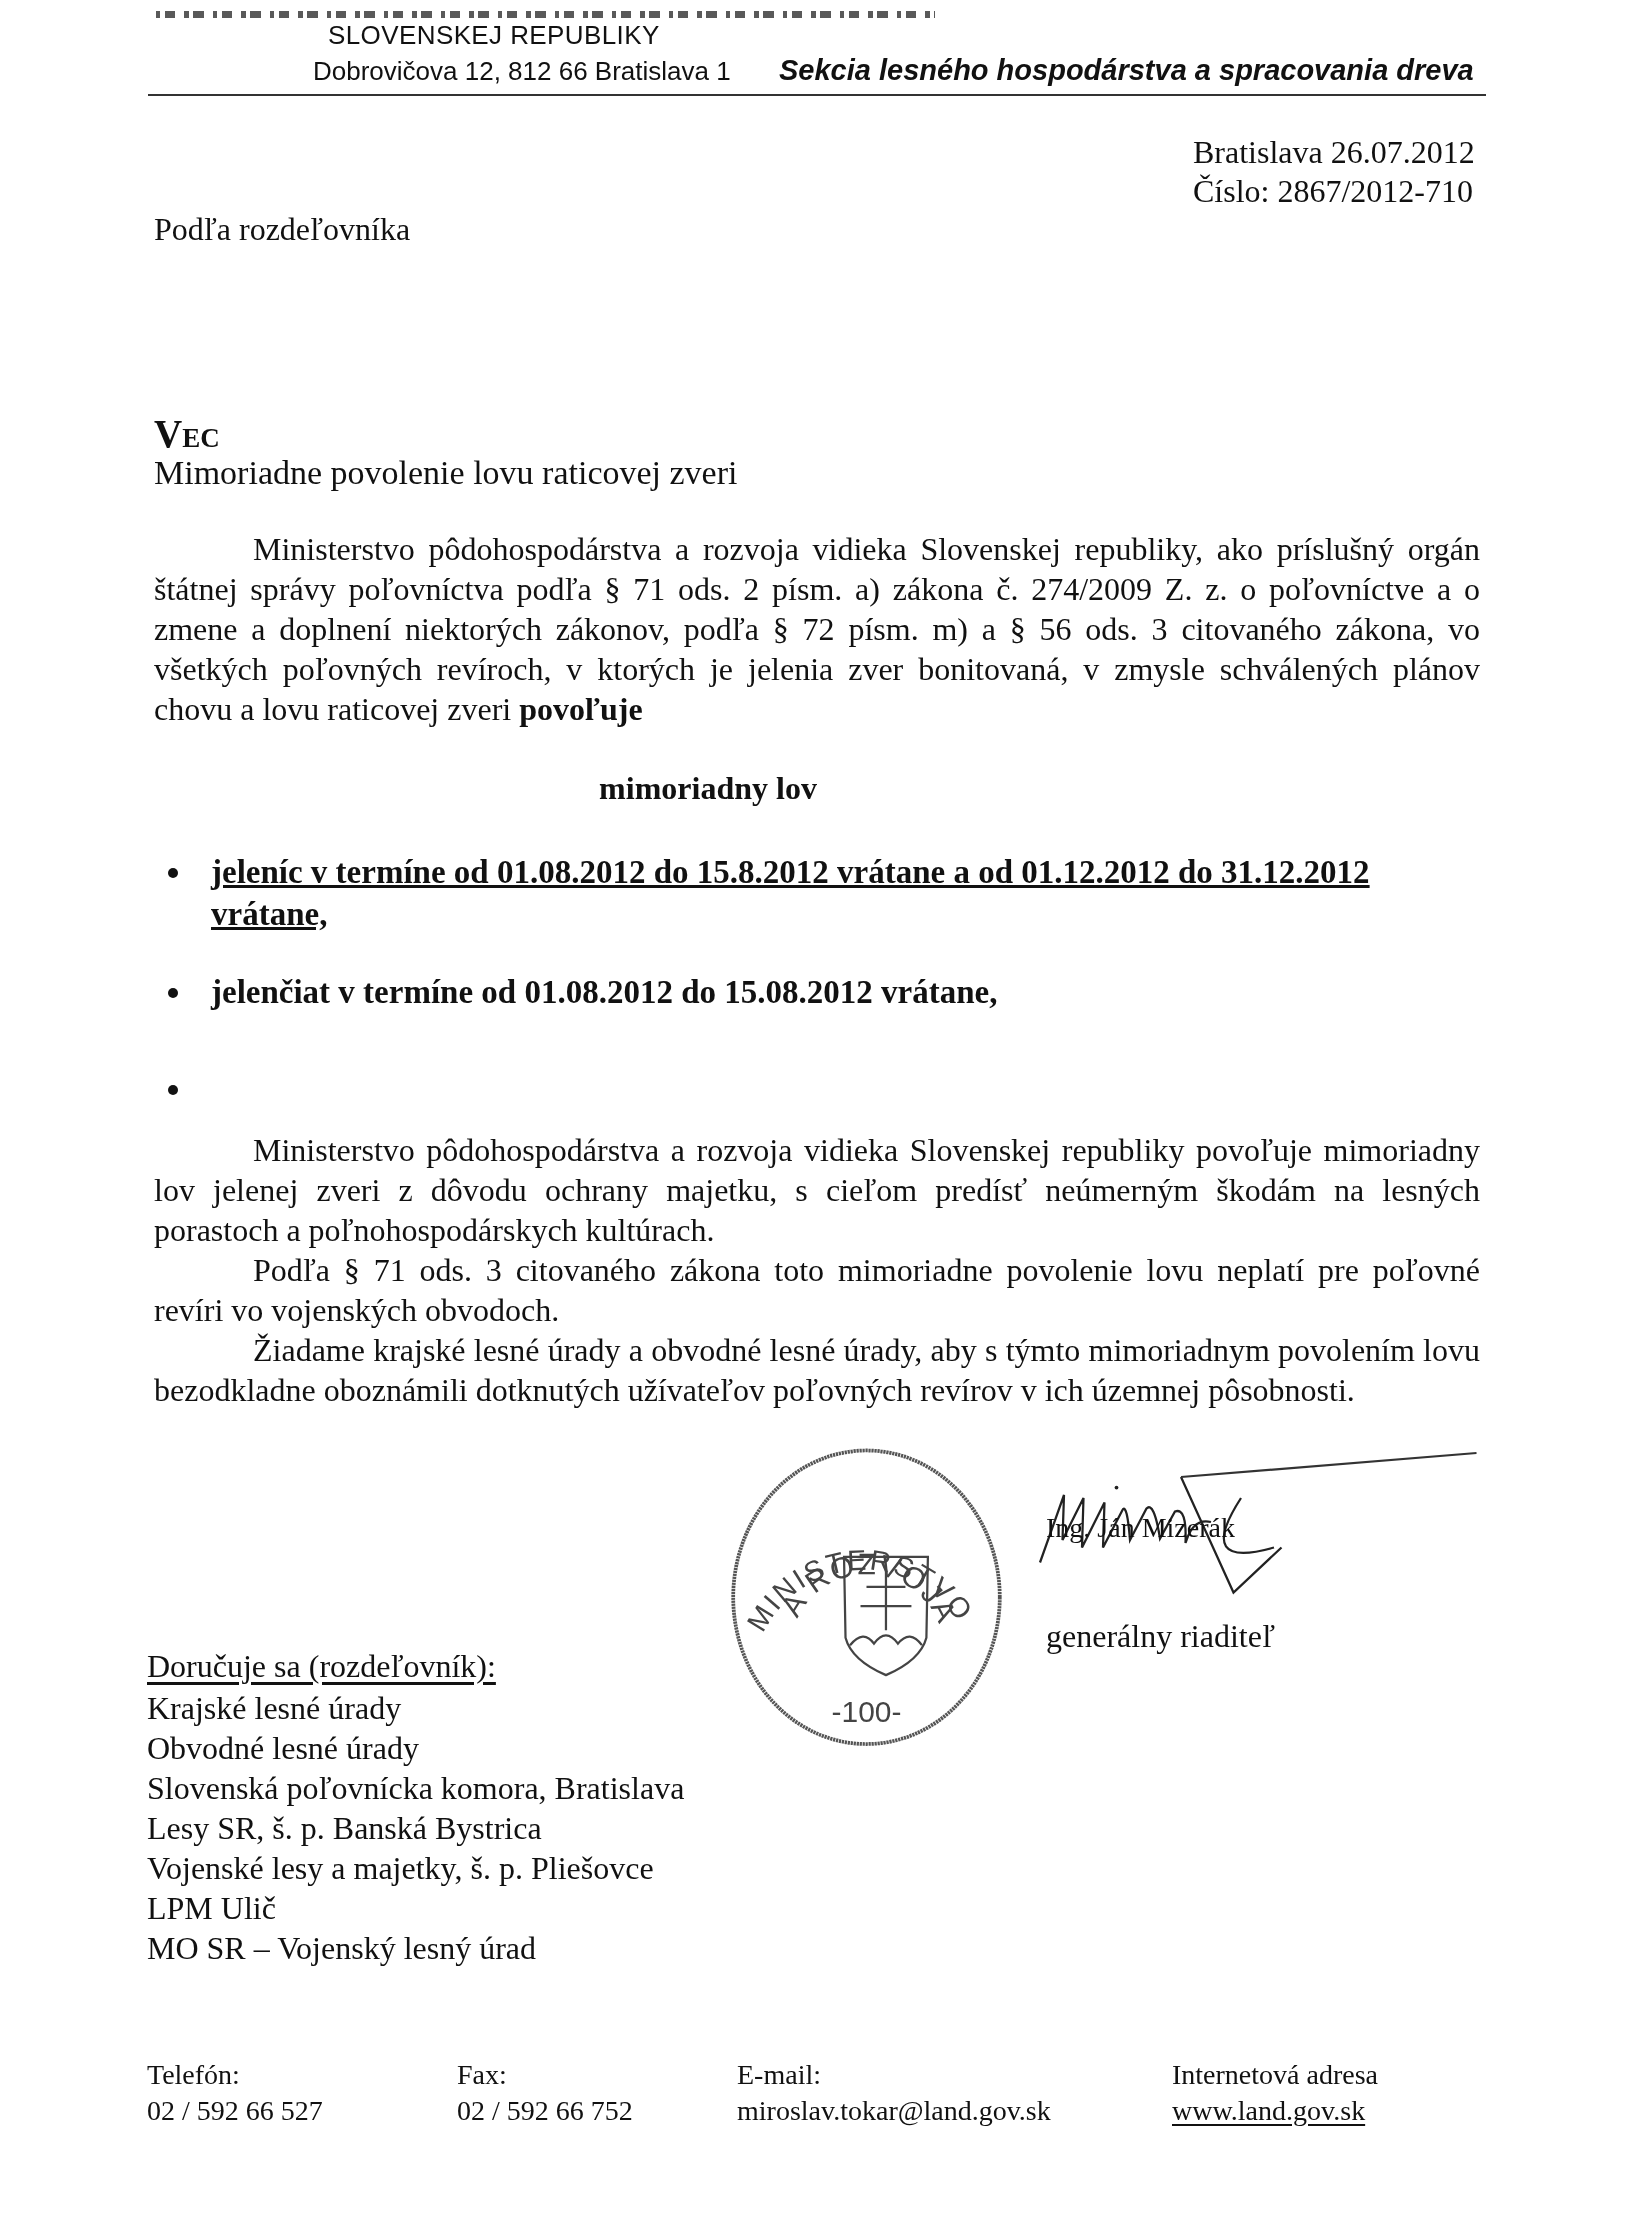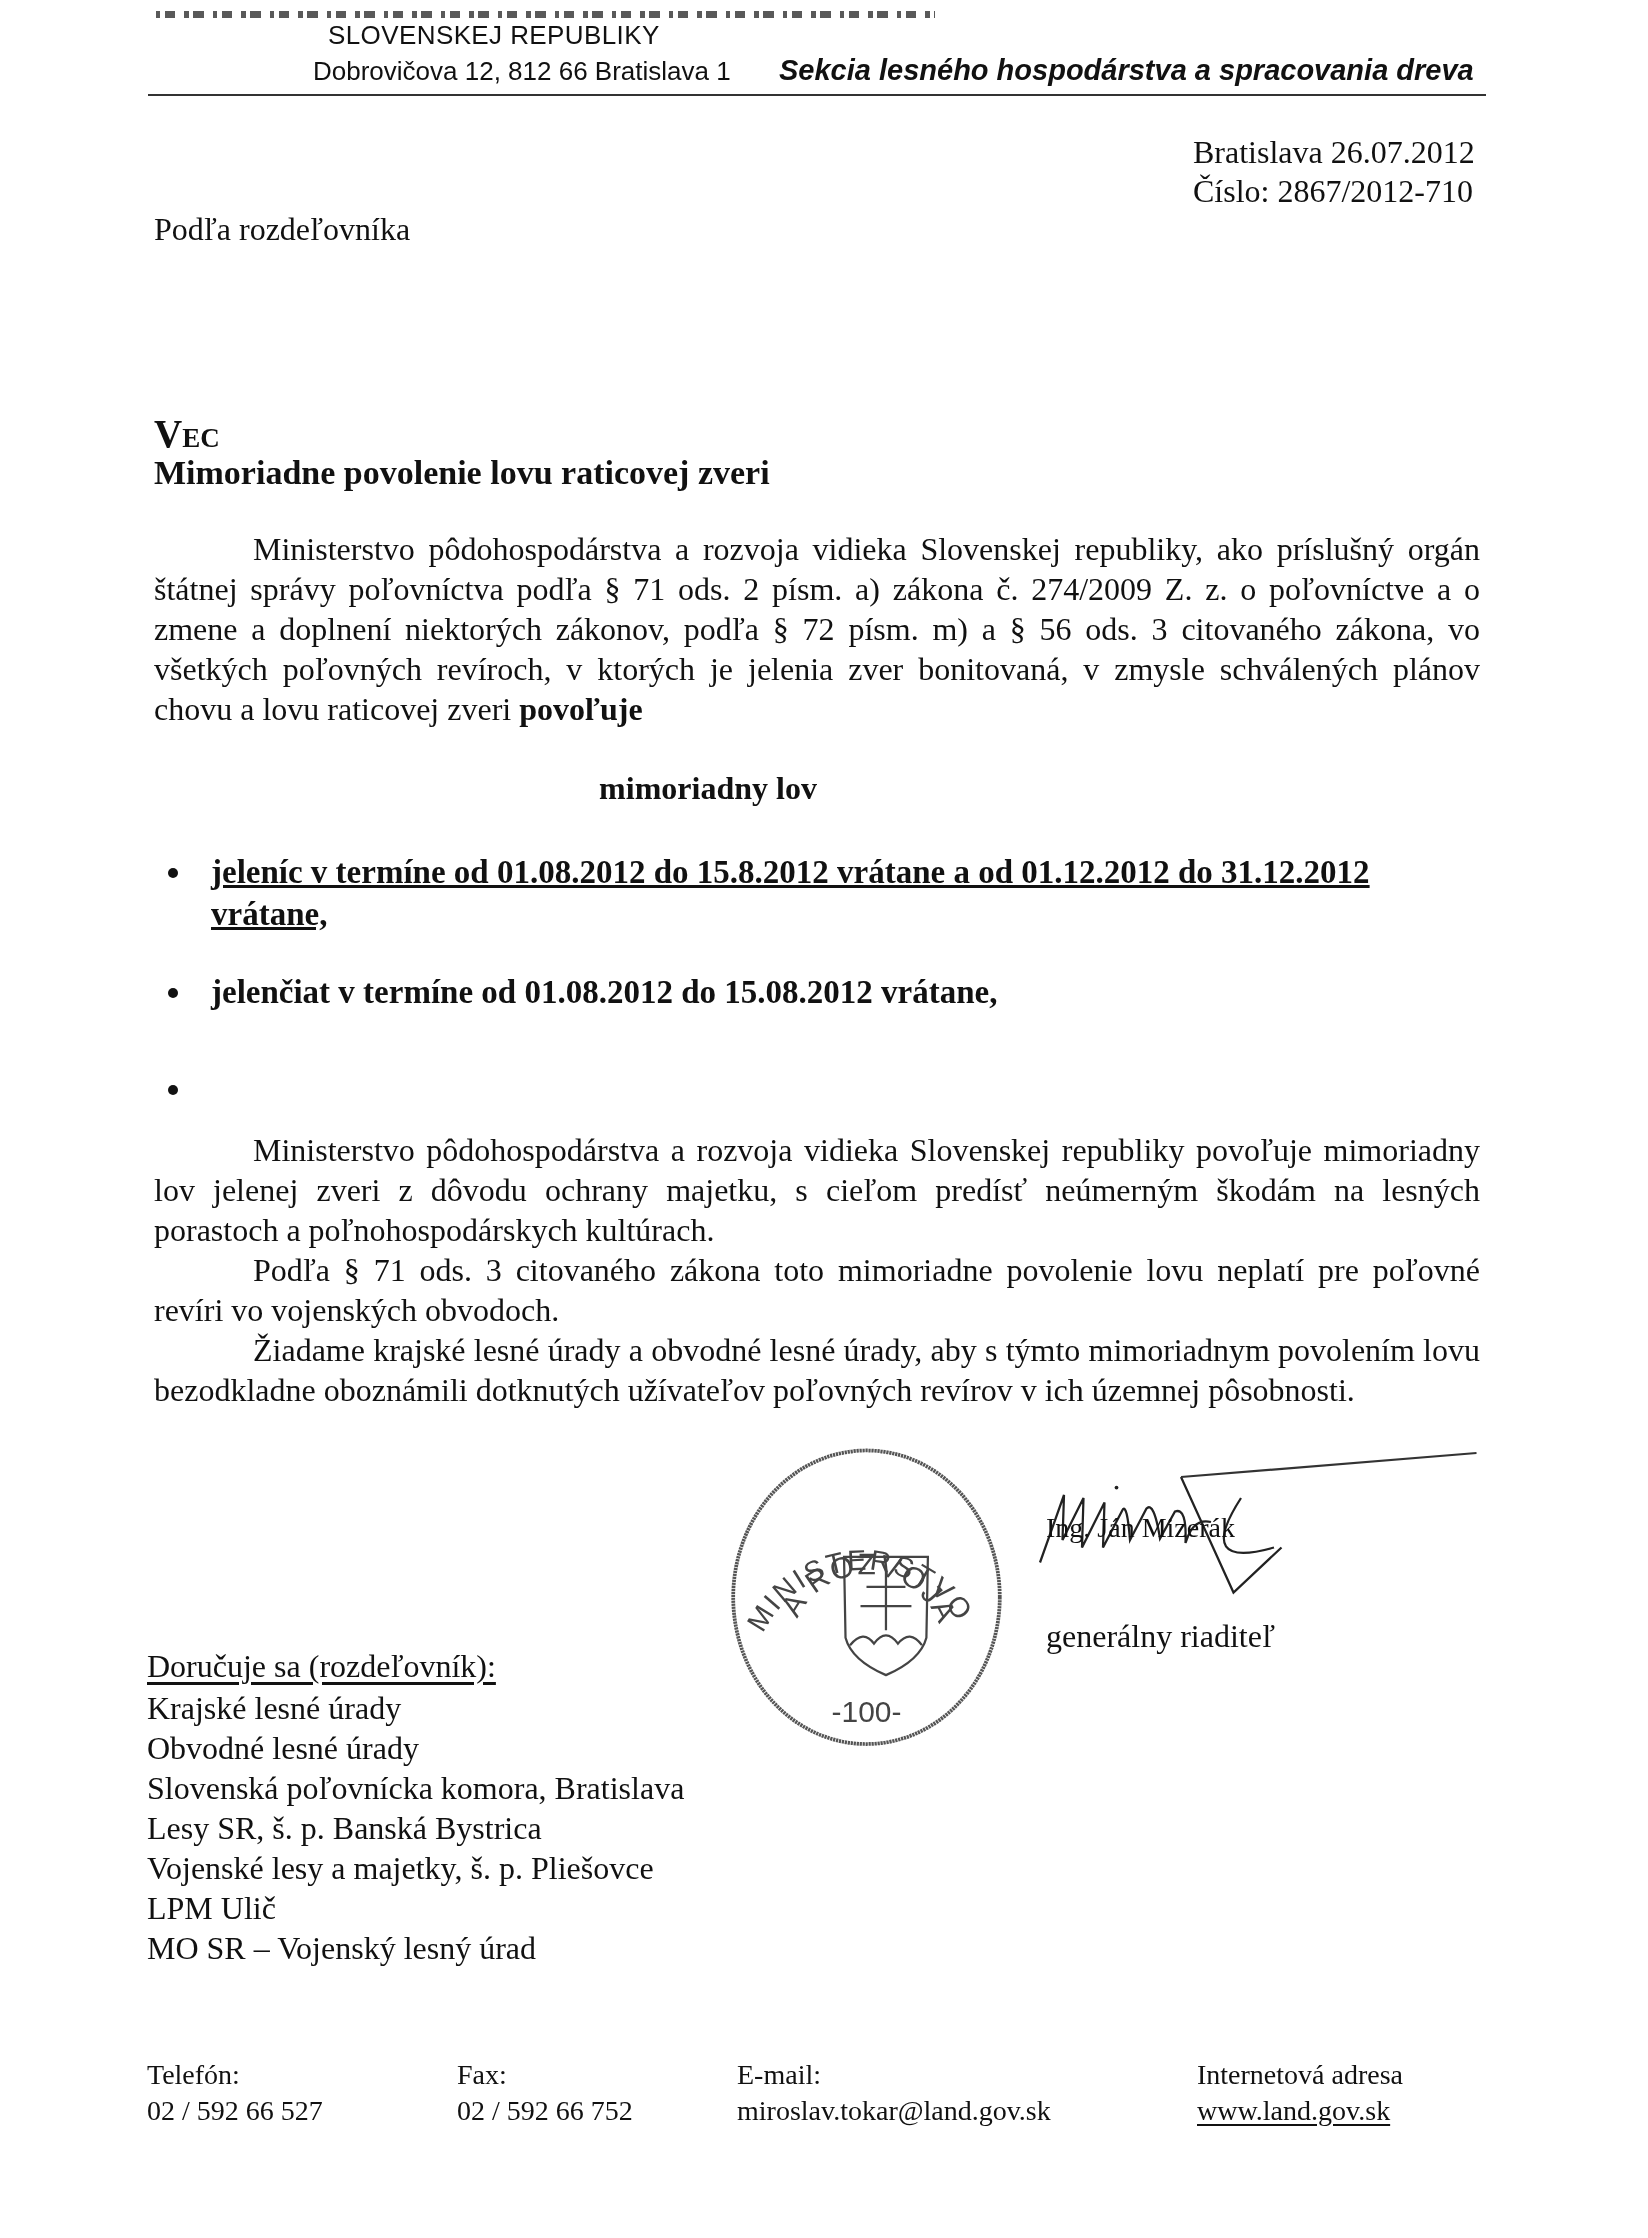--- a/index.html
+++ b/index.html
@@ -14,21 +14,21 @@
     opacity: .75; }
   .hdr-org { left: 328px; top: 19.5px; font-size: 26px; letter-spacing: 0.4px; }
   .hdr-addr { left: 313px; top: 56px; font-size: 26px; }
   .hdr-section { left: 779px; top: 54px; font-size: 29px; font-style: italic; font-weight: bold; }
   .hdr-rule { left: 148px; top: 94px; width: 1338px; height: 2.2px; background: #333; }
 
   .date { left: 1193px; top: 133px; font-size: 32px; line-height: 39px; }
   .recipient { left: 154px; top: 211px; font-size: 32px; }
 
   .subj-label { left: 154px; top: 411px; font-size: 39px; font-weight: bold; font-variant: small-caps; }
-  .subj-title { left: 154px; top: 454px; font-size: 34px; font-weight: bold; }
+  .subj-title { left: 154px; top: 454px; font-size: 34px; font-weight: normal; }
 
   .para { left: 154px; width: 1326px; font-size: 32px; line-height: 40px; text-align: justify; }
   .para .indent { display: inline-block; width: 99px; }
   .p1 { top: 529px; font-family: Liberation Serif, serif; }
   .center-bold { left: 0; width: 1416px; text-align: center; top: 770px; font-size: 32px; font-weight: bold; }
 
   .bullets { left: 166px; top: 851px; width: 1319px; font-size: 33px; font-weight: bold; line-height: 42px; margin: 0; padding: 0; list-style: none; }
   .bullets li { position: relative; padding-left: 45px; }
   .bullets li .dot { position: absolute; left: 1.5px; top: 16.5px; width: 10.5px; height: 10.5px; border-radius: 50%; background: #111; }
   .b1 { margin-bottom: 36px; text-decoration: underline; }
@@ -42,21 +42,21 @@
   .signer-name { left: 1046px; top: 1512px; font-size: 28px; }
   .signer-role { left: 1046px; top: 1618px; font-size: 32px; }
 
   .dist-title { left: 147px; top: 1648px; font-size: 32px; text-decoration: underline; text-underline-offset: 4.5px; }
   .dist-list { left: 147px; top: 1688px; font-size: 32px; line-height: 40px; margin: 0; padding: 0; list-style: none; }
 
   .foot { font-size: 28px; line-height: 36px; }
   .f1 { left: 147px; top: 2057px; }
   .f2 { left: 457px; top: 2057px; }
   .f3 { left: 737px; top: 2057px; }
-  .f4 { left: 1197px; top: 2057px; }
+  .f4 { left: 1172px; top: 2057px; }
   .f4 .link { text-decoration: underline; text-underline-offset: 3.7px; }
 </style>
 </head>
 <body>
 
 <div class="abs cut-line"></div>
 <div class="abs sans hdr-org">SLOVENSKEJ REPUBLIKY</div>
 <div class="abs sans hdr-addr">Dobrovičova 12, 812 66 Bratislava 1</div>
 <div class="abs sans hdr-section">Sekcia lesného hospodárstva a spracovania dreva</div>
 <div class="abs hdr-rule"></div>

